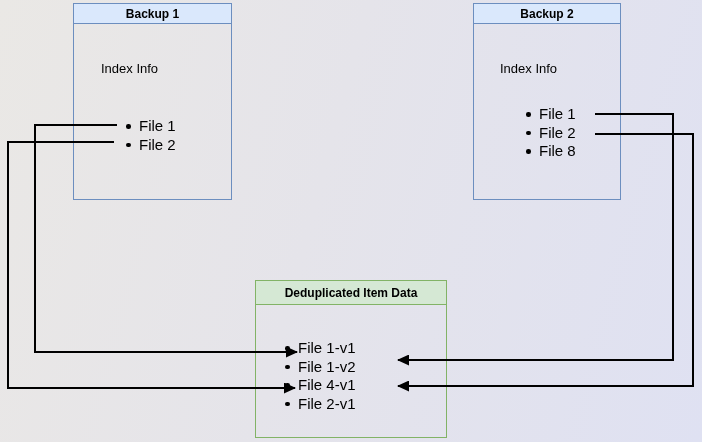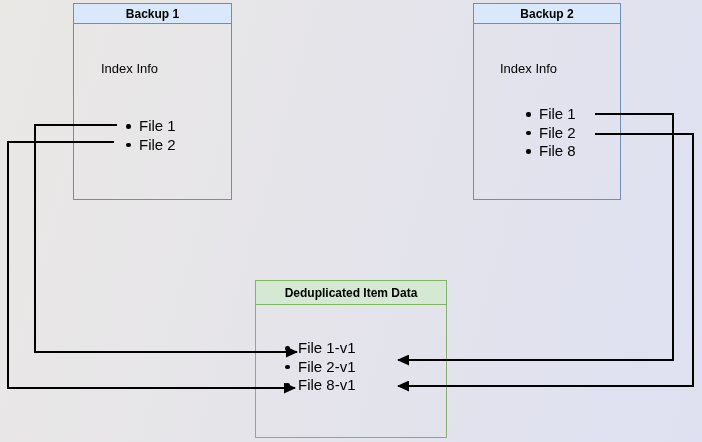--- a/index.html
+++ b/index.html
@@ -93,22 +93,23 @@
       <li>File 1</li>
       <li>File 2</li>
       <li>File 8</li>
     </ul>
   </div>
 
   <div class="box green" id="dedup" style="left:255px; top:280px; width:192px; height:158px;">
     <div class="box-header">Deduplicated Item Data</div>
     <ul class="items" style="left:29px; top:58px;">
       <li>File 1-v1</li>
+      <li>File 1-v2</li>
+      <li>File 4-v1</li>
       <li>File 2-v1</li>
-      <li>File 8-v1</li>
     </ul>
   </div>
 
   <svg class="wires" width="702" height="442" viewBox="0 0 702 442">
     <defs>
       <marker id="arrowhead" markerUnits="userSpaceOnUse" markerWidth="13" markerHeight="11" refX="11" refY="5.5" orient="auto">
         <path d="M0,0 L12,5.5 L0,11 z" fill="#000"></path>
       </marker>
     </defs>
     <polyline points="117,125 35,125 35,352 297,352" marker-end="url(#arrowhead)"></polyline>

